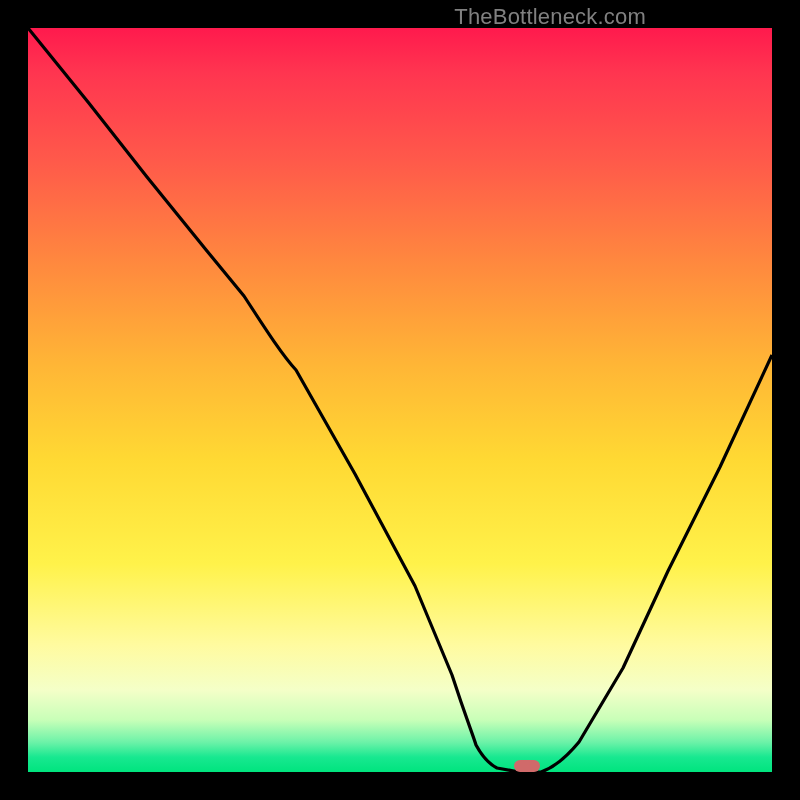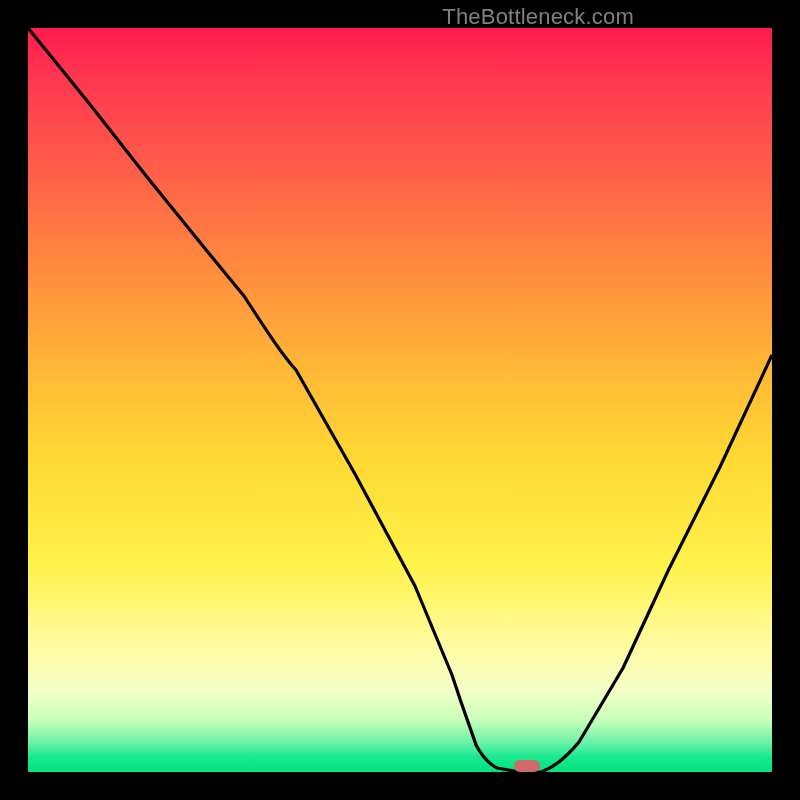--- a/index.html
+++ b/index.html
@@ -9,20 +9,21 @@
     height: 800px;
     background: #000;
     overflow: hidden;
     font-family: Arial, Helvetica, sans-serif;
   }
   .frame {
     position: relative;
     width: 644px;
     height: 800px;
     background: #000;
+    padding-left: 12px;
   }
   .plot-area {
     position: absolute;
     left: 28px;
     top: 28px;
     width: 744px;
     height: 744px;
     overflow: hidden;
   }
   .gradient-bg {

